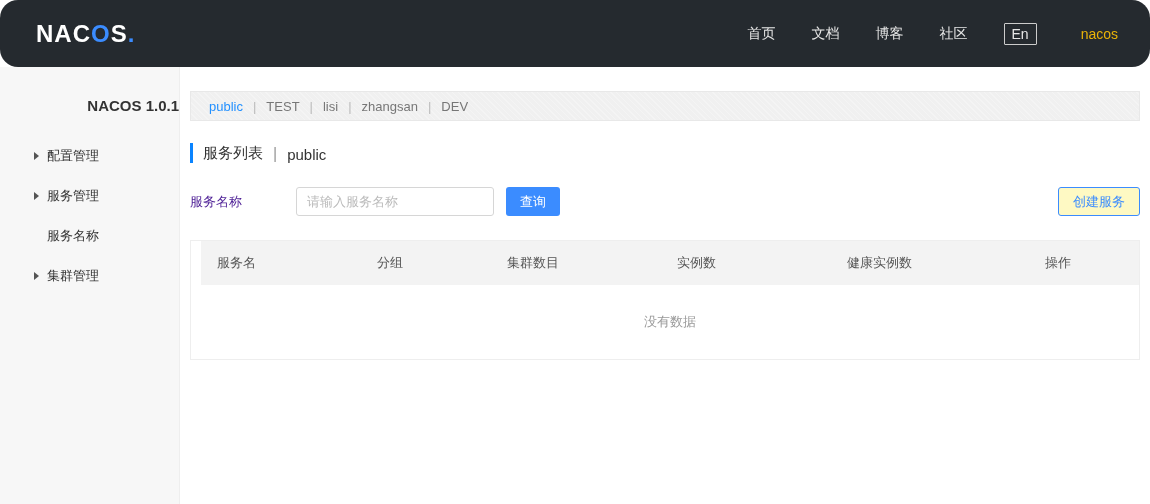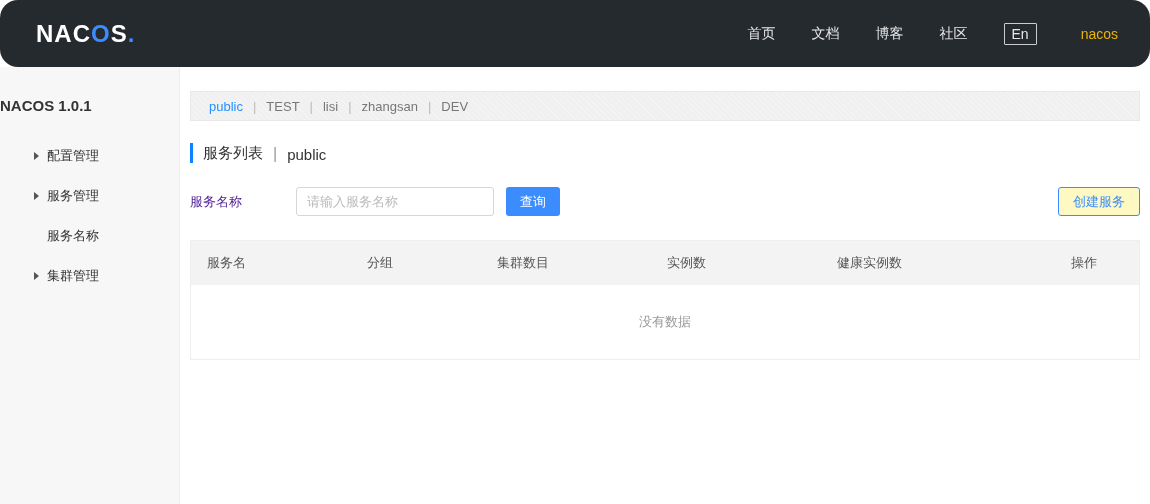--- a/index.html
+++ b/index.html
@@ -9,21 +9,21 @@
     .logo { font-family: Arial, sans-serif; font-weight: 700; font-size: 24px; letter-spacing: 1px; color: #fff; flex: 0 0 auto; }
     .logo .logo-dot { color: #3b8cff; }
     .topnav { margin-left: auto; display: flex; align-items: center; gap: 36px; color: #e6e6e6; font-size: 14px; }
     .topnav a { color: #e6e6e6; text-decoration: none; cursor: pointer; }
     .lang { border: 1px solid #ccc; padding: 2px 7px; font-size: 14px; color: #e6e6e6; border-radius: 1px; cursor: pointer; }
     .user { color: #eab308; font-size: 14px; margin-left: 8px; cursor: pointer; }
     
     .main { display: flex; height: calc(504px - 67px); }
     
     .sidebar { width: 180px; background: #f7f7f7; border-right: 1px solid #eee; padding-top: 30px; flex-shrink: 0; }
-    .sidebar-title { text-align: left; font-size: 15px; font-weight: 600; color: #333; padding-bottom: 22px; }
+    .sidebar-title { text-align: right; font-size: 15px; font-weight: 600; color: #333; padding-bottom: 22px; }
     .sidebar-item { display: flex; align-items: center; font-size: 13px; color: #333; padding: 11px 34px; cursor: pointer; gap: 8px; }
     .caret { width: 0; height: 0; border-left: 5px solid #555; border-top: 4px solid transparent; border-bottom: 4px solid transparent; flex-shrink: 0; }
     .caret.empty { border-left-color: transparent; }
     
     .content { flex: 1; display: flex; flex-direction: column; }
     
     .ns-bar { margin: 24px 10px 0 10px; height: 30px; background: repeating-linear-gradient(45deg, #f4f4f4, #f4f4f4 1px, #f0f0f0 1px, #f0f0f0 4px); border: 1px solid #e8e8e8; display: flex; align-items: center; padding: 0 14px; font-size: 13px; color: #777; }
     .ns-item { padding: 0 4px; cursor: pointer; }
     .ns-item.active { color: #2491ff; }
     .ns-sep { padding: 0 6px; color: #bbb; }
@@ -35,29 +35,29 @@
     .title-ns { font-size: 15px; color: #333; }
     
     .filter-row { margin: 24px 10px 0 10px; display: flex; align-items: center; gap: 12px; }
     .filter-label { font-size: 13px; color: #4c1d95; }
     .filter-input { height: 29px; width: 198px; border: 1px solid #d6d6d6; border-radius: 3px; padding: 0 10px; font-size: 13px; outline: none; margin-left: 42px; }
     .filter-input::placeholder { color: #bbb; }
     .btn-primary { height: 29px; padding: 0 14px; background: #3b8cff; color: #fff; border: none; border-radius: 3px; font-size: 13px; cursor: pointer; }
     .btn-outline { height: 29px; padding: 0 14px; background: #fef9c3; color: #3b8cff; border: 1px solid #3b8cff; border-radius: 3px; font-size: 13px; cursor: pointer; }
     .spacer { flex: 1; }
     
-    .table-wrap { margin: 24px 10px 0 10px; border: 1px solid #eee; }
+    .table-wrap { margin: 24px 10px 0 10px; border: 1px solid #eee; padding-left: 10px; }
     .table-head { display: flex; background: #f3f3f3; font-size: 13px; color: #555; }
     .th { padding: 13px 16px; }
     .th1 { width: 160px; }
     .th2 { width: 130px; }
     .th3 { width: 170px; }
     .th4 { width: 170px; }
     .th5 { flex: 1; }
-    .th6 { width: 110px; text-align: center; }
+    .th6 { width: 110px; text-align: left; }
     .empty-row { text-align: center; font-size: 13px; color: #999; padding: 28px 0; }
   </style>
 </head>
 <body>
 
 <div class="topbar">
   <div class="logo">
     <span>NAC</span><span class="logo-dot">O</span><span>S</span><span class="logo-dot">.</span>
   </div>
   <div class="topnav">

